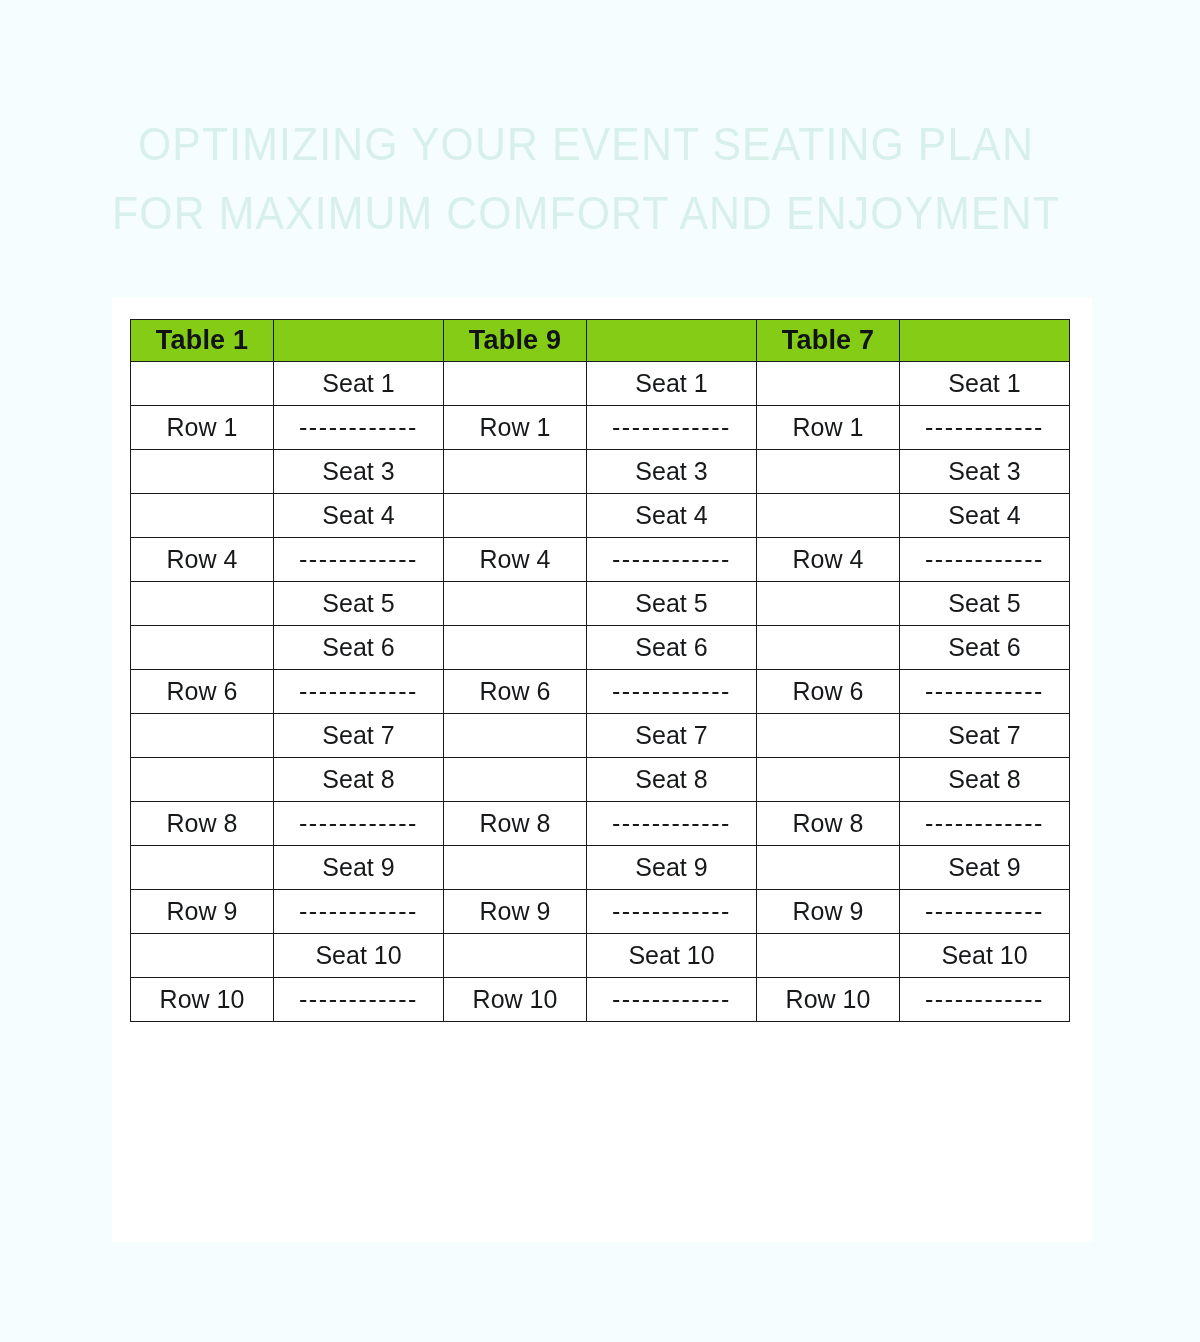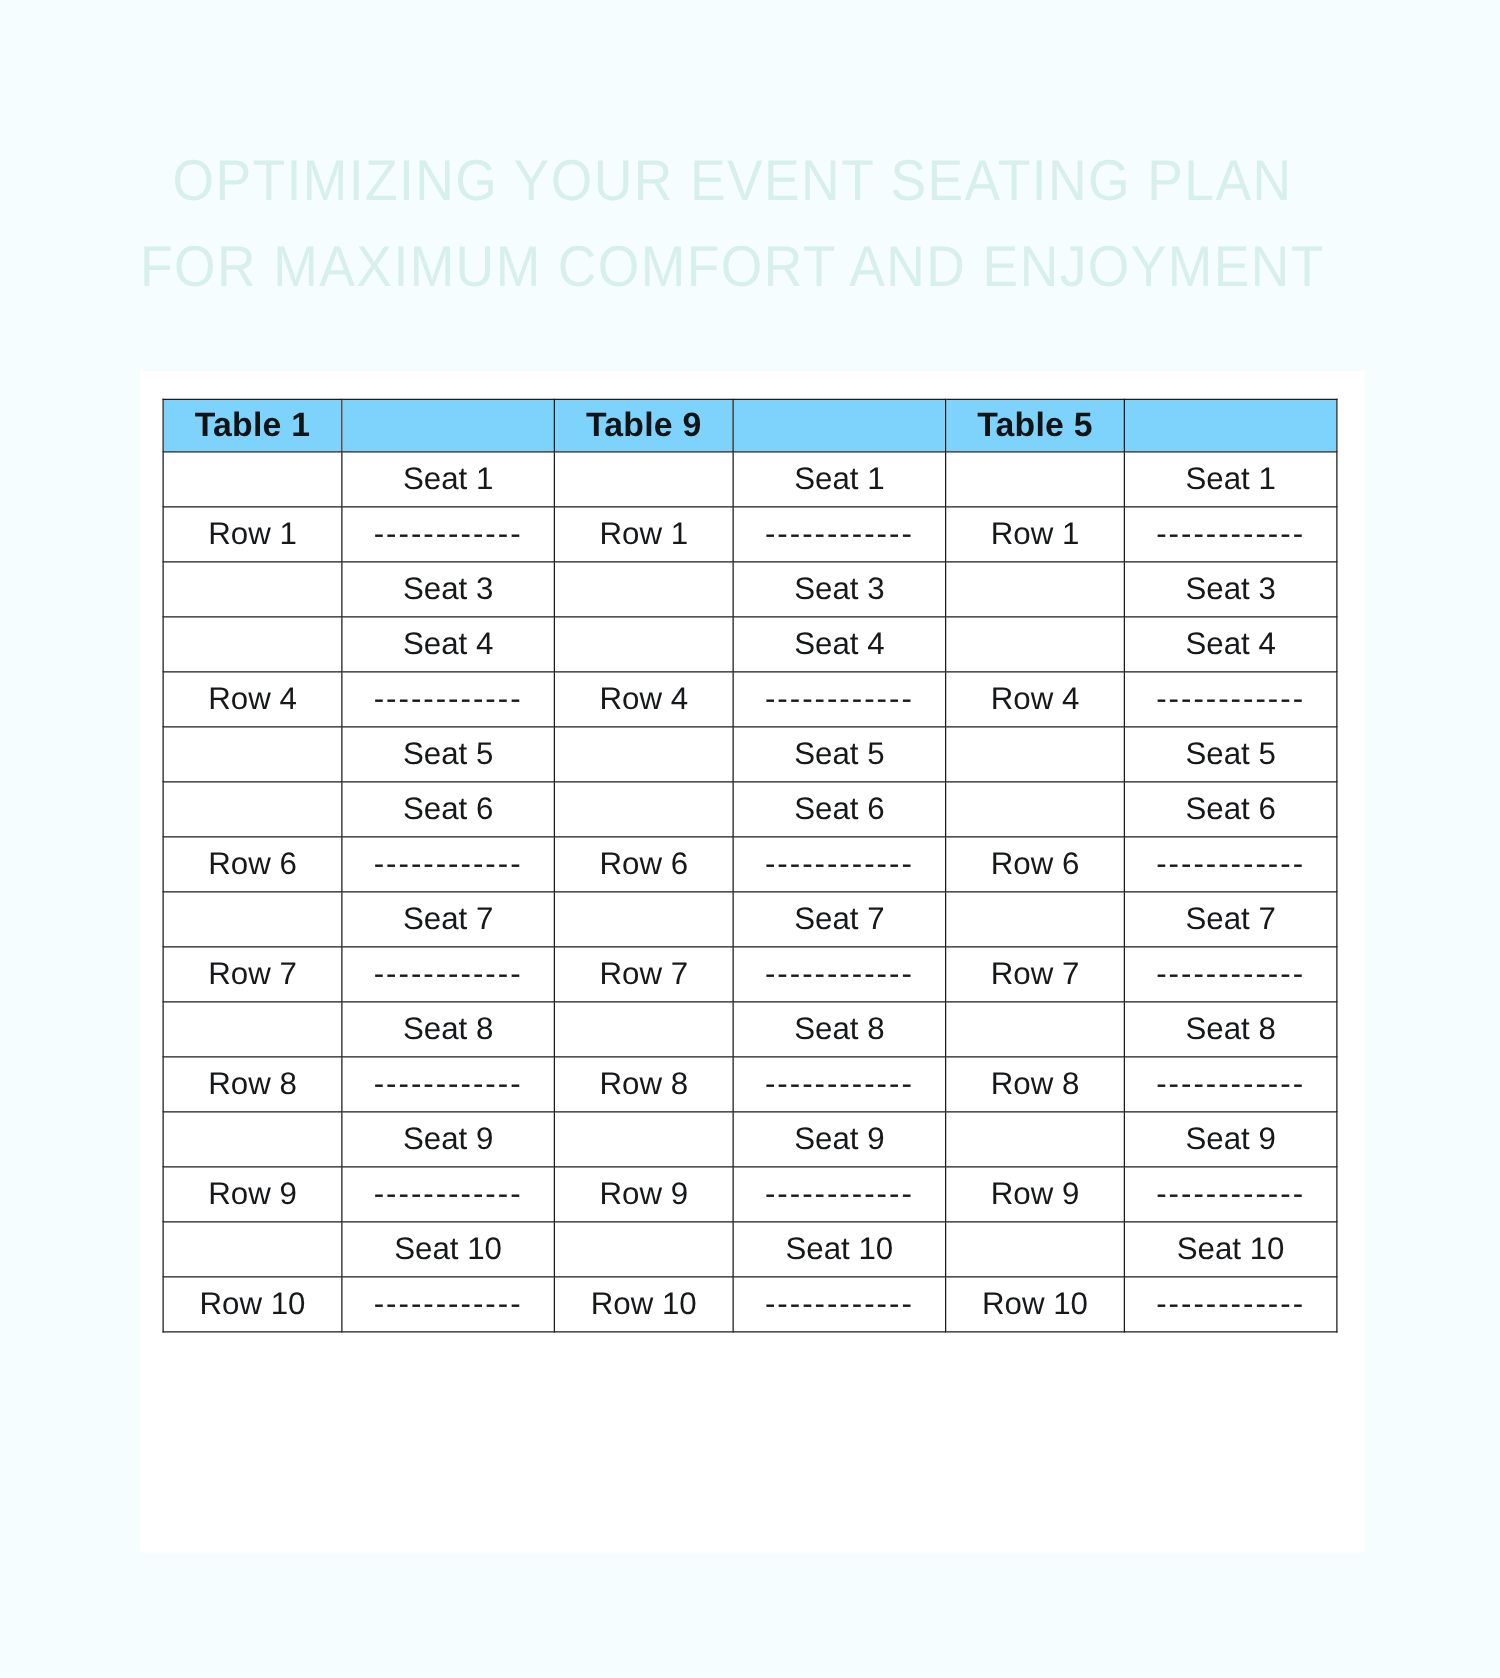--- a/index.html
+++ b/index.html
@@ -71,21 +71,21 @@
     color: #16181a;
     background: #ffffff;
     overflow: hidden;
     white-space: nowrap;
   }
   .seating-table col.c-label { width: 143px; }
   .seating-table col.c-value { width: 170px; }
 
   .seating-table thead td {
     height: 41px;
-    background: #7dd3fc;
+    background: #84cc16;
     font-size: 27px;
     font-weight: 700;
     letter-spacing: 0.2px;
     color: #111314;
   }
   .seating-table thead td.th-blank { }
 
   td.cell-dash {
     font-size: 25px;
     letter-spacing: 1.6px;
@@ -113,21 +113,21 @@
         <col class="c-value">
       <col class="c-label">
         <col class="c-value">
     </colgroup>
     <thead>
       <tr>
         <td>Table 1</td>
         <td class="th-blank"></td>
         <td>Table 9</td>
         <td class="th-blank"></td>
-        <td>Table 5</td>
+        <td>Table 7</td>
         <td class="th-blank"></td>
       </tr>
     </thead>
     <tbody id="table-body">
         <tr>
           <td class="cell-empty"></td>
           <td>Seat 1</td>
           <td class="cell-empty"></td>
           <td>Seat 1</td>
           <td class="cell-empty"></td>
@@ -191,28 +191,20 @@
         </tr>
         <tr>
           <td class="cell-empty"></td>
           <td>Seat 7</td>
           <td class="cell-empty"></td>
           <td>Seat 7</td>
           <td class="cell-empty"></td>
           <td>Seat 7</td>
         </tr>
         <tr>
-          <td>Row 7</td>
-          <td class="cell-dash">------------</td>
-          <td>Row 7</td>
-          <td class="cell-dash">------------</td>
-          <td>Row 7</td>
-          <td class="cell-dash">------------</td>
-        </tr>
-        <tr>
           <td class="cell-empty"></td>
           <td>Seat 8</td>
           <td class="cell-empty"></td>
           <td>Seat 8</td>
           <td class="cell-empty"></td>
           <td>Seat 8</td>
         </tr>
         <tr>
           <td>Row 8</td>
           <td class="cell-dash">------------</td>

